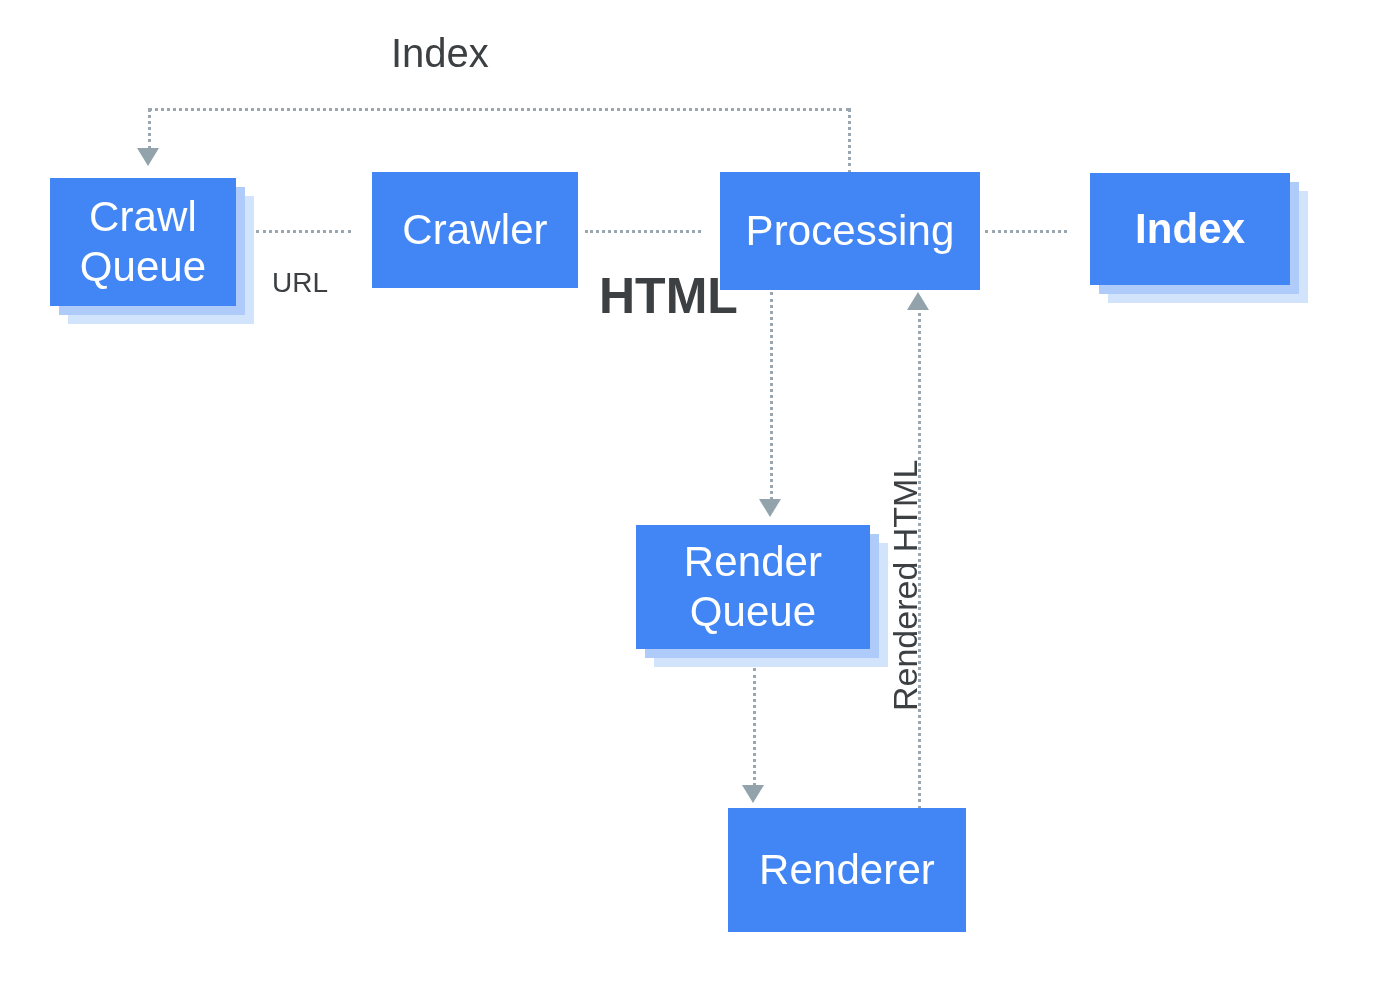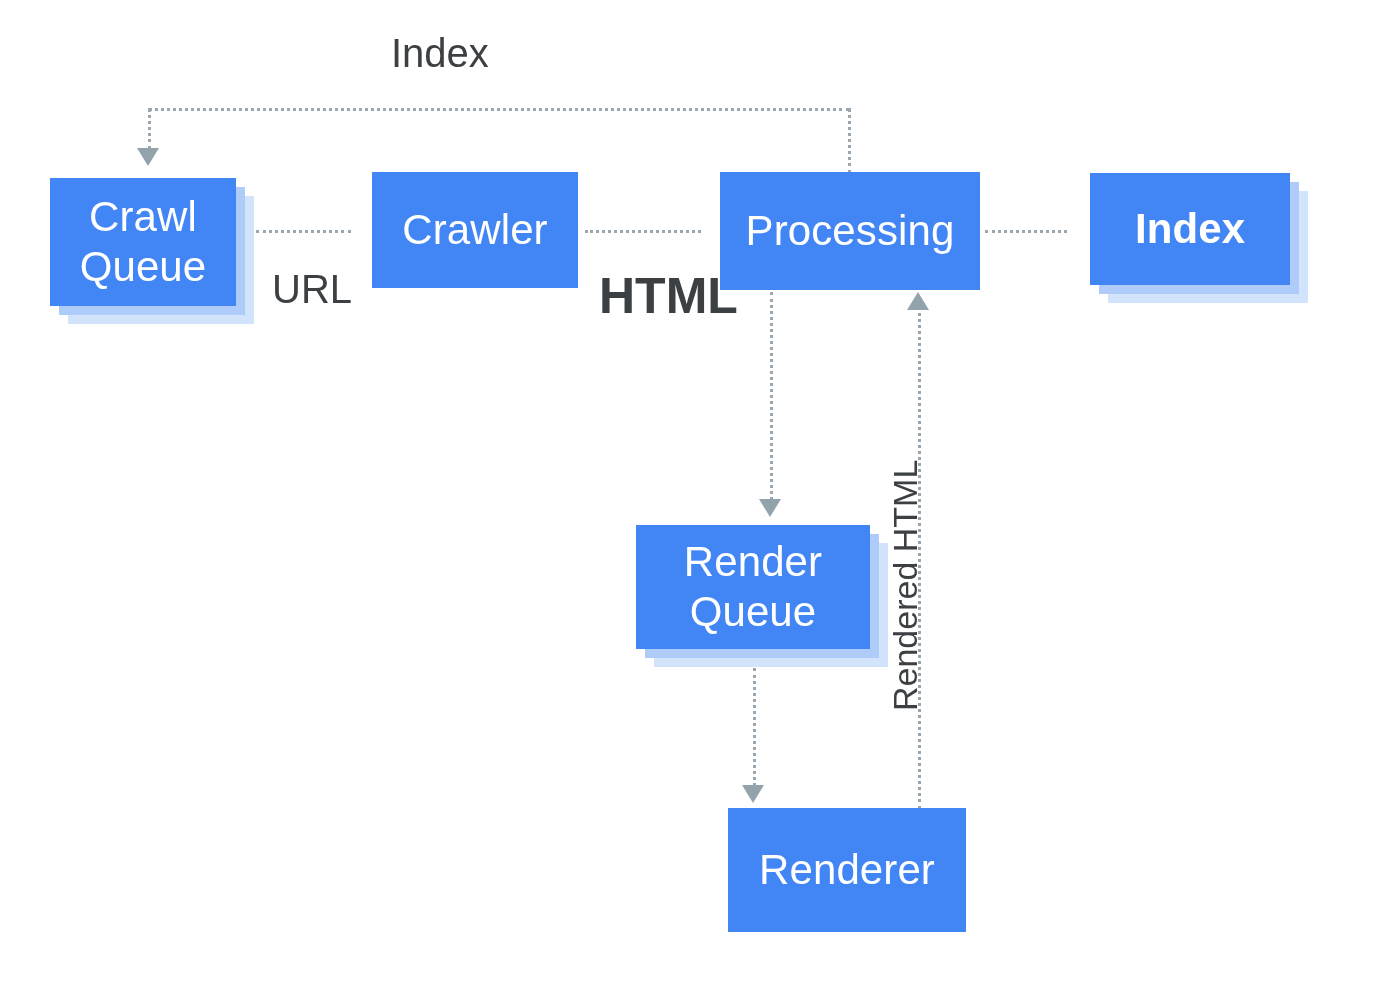--- a/index.html
+++ b/index.html
@@ -113,21 +113,21 @@
 <div id="canvas">
 
   <div class="edge v-line" style="left:848px; top:108px; height:66px;"></div>
   <div class="edge h-line" style="left:148px; top:108px; width:702px;"></div>
   <div class="edge v-line" style="left:148px; top:108px; height:42px;"></div>
   <div class="arrow arrow-down" style="left:137px; top:148px;"></div>
   <div class="edge-label" style="left:391px; top:31px; font-size:40px;">Index</div>
 
   <div class="edge h-line" style="left:256px; top:230px; width:95px;"></div>
   <div class="arrow arrow-right" style="left:350px; top:220px;"></div>
-  <div class="edge-label" style="left:272px; top:267px; font-size:40px;">URL</div>
+  <div class="edge-label" style="left:272px; top:267px; font-size:28px;">URL</div>
 
   <div class="edge h-line" style="left:585px; top:230px; width:116px;"></div>
   <div class="arrow arrow-right" style="left:700px; top:220px;"></div>
   <div class="edge-label" style="left:599px; top:267px; font-size:50px;font-weight:bold;">HTML</div>
 
   <div class="edge h-line" style="left:985px; top:230px; width:82px;"></div>
   <div class="arrow arrow-right" style="left:1066px; top:220px;"></div>
 
   <div class="edge v-line" style="left:770px; top:292px; height:208px;"></div>
   <div class="arrow arrow-down" style="left:759px; top:499px;"></div>

